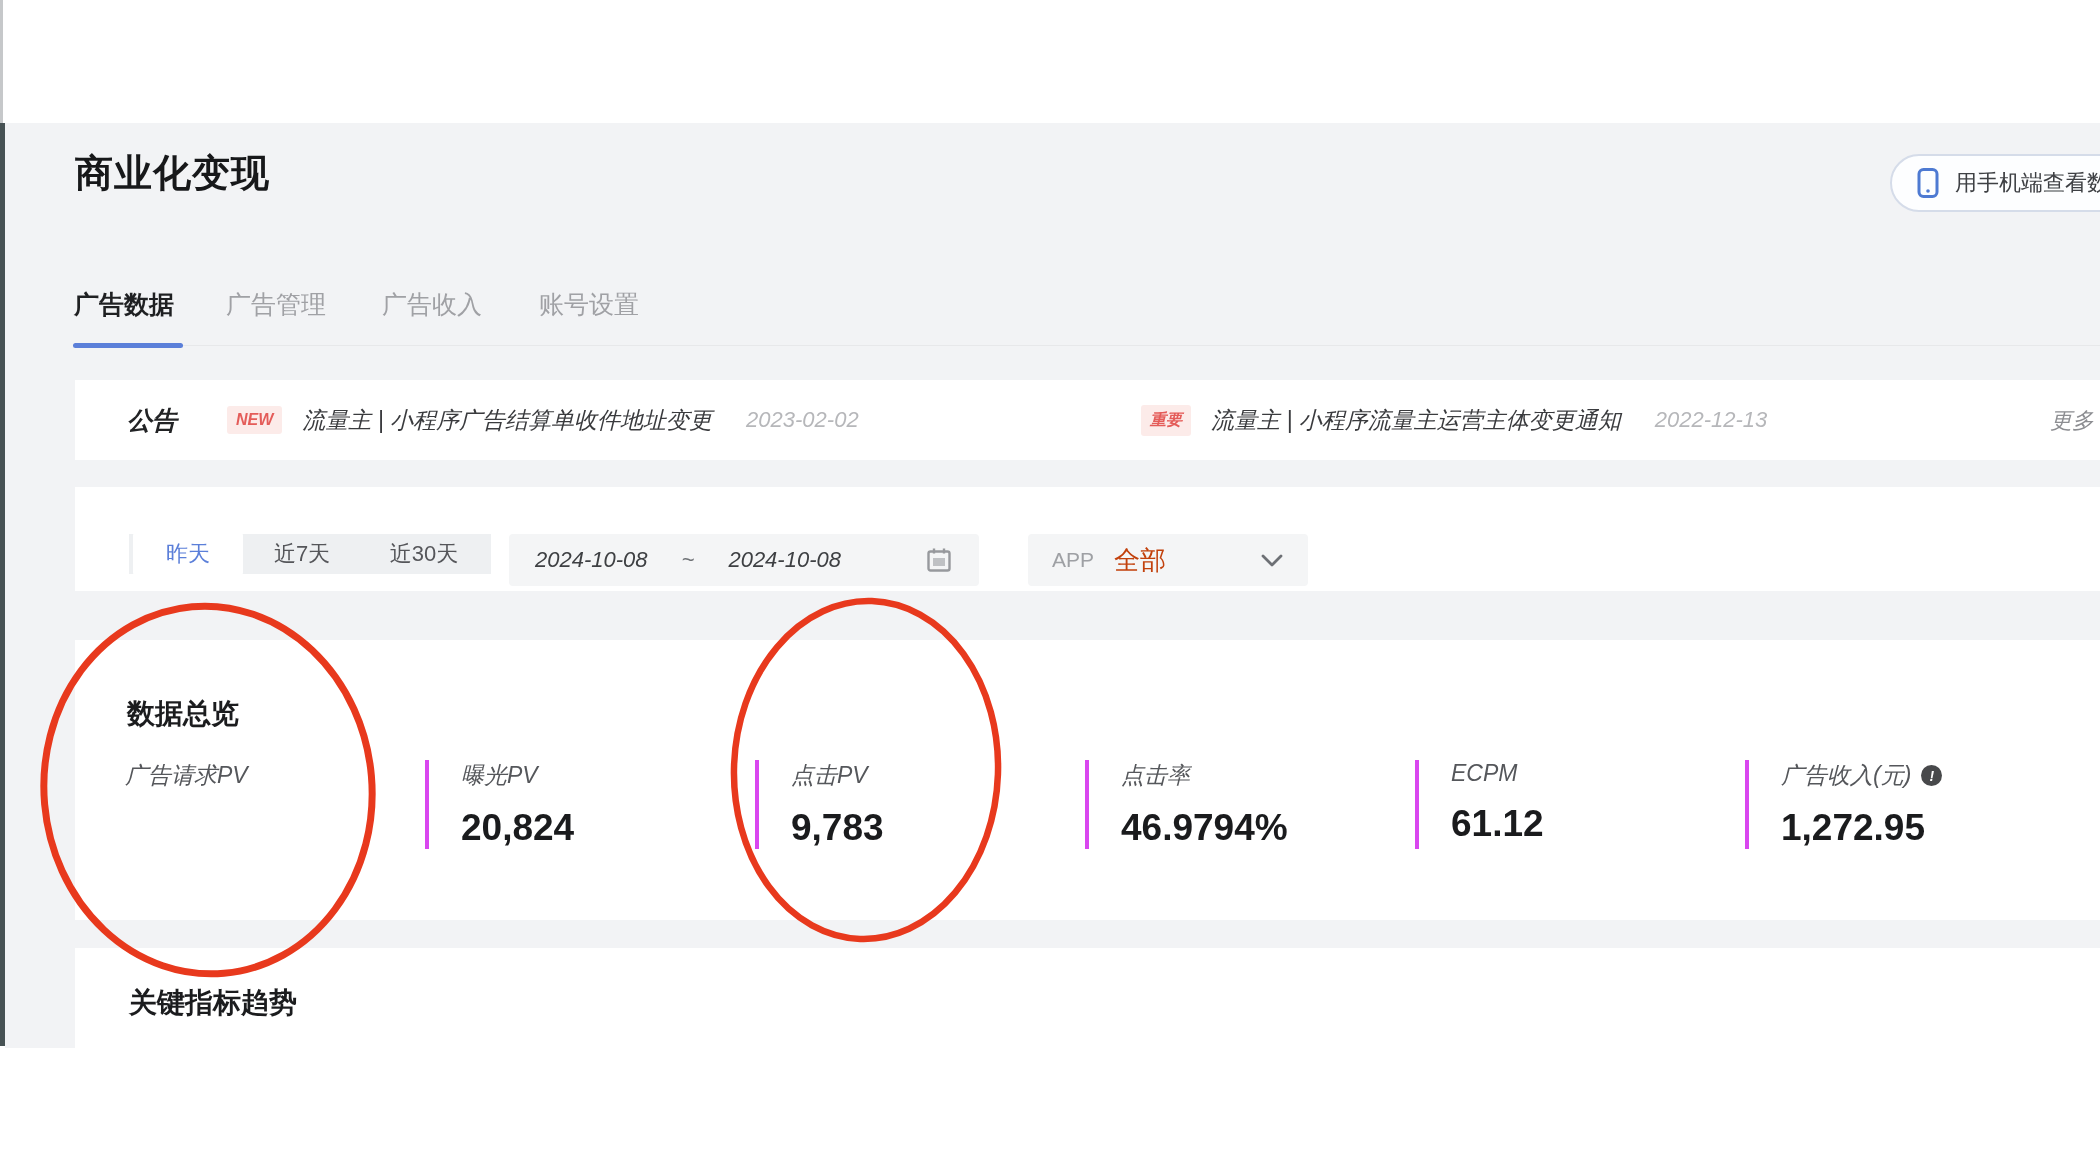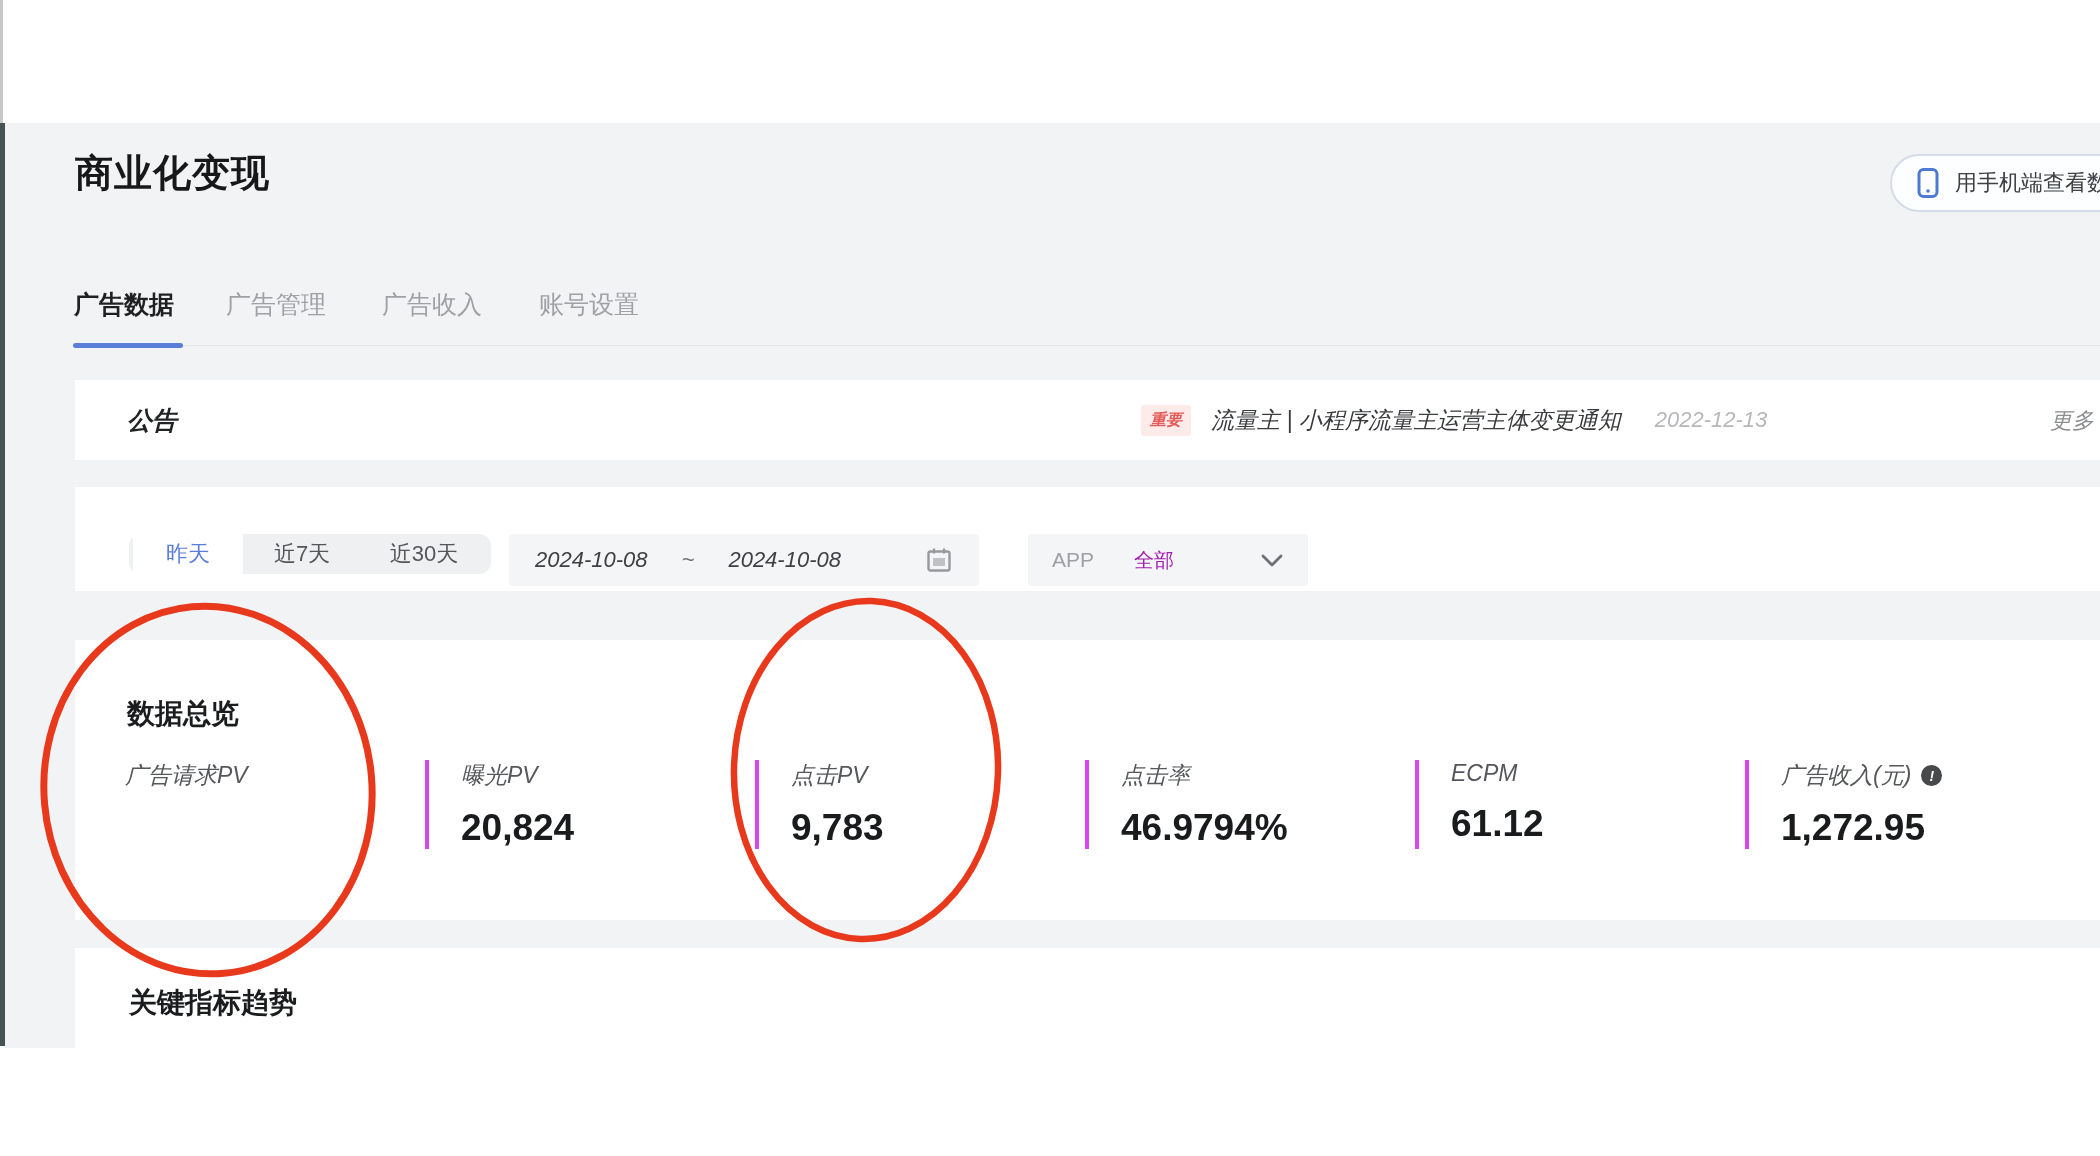--- a/index.html
+++ b/index.html
@@ -33,32 +33,32 @@
   .announce-card{top:380px;width:2025px;height:80px;}
   .announce-inner{position:relative;width:100%;height:100%;font-style:italic;}
   .announce-label{position:absolute;left:52px;top:24px;font-size:25px;font-weight:700;color:#222325;}
   .announce-item{position:absolute;top:0;height:80px;display:flex;align-items:center;}
   .announce-item .badge{font-size:16px;font-weight:700;color:var(--badge-red-text);background:var(--badge-red-bg);border-radius:3px;padding:5px 9px;margin-right:20px;white-space:nowrap;}
   .announce-item .txt{font-size:23px;color:#3a3b3e;white-space:nowrap;cursor:pointer;}
   .announce-item .date{font-size:22px;color:#b6b7ba;margin-left:34px;white-space:nowrap;}
   .announce-more{position:absolute;right:6px;top:26px;font-size:22px;color:#8c8d91;cursor:pointer;}
 
   .filter-card{top:487px;width:2025px;height:104px;}
-  .seg-track{position:absolute;left:54px;top:47px;width:362px;height:40px;background:#eef0f2;border-radius:12px;display:flex;align-items:center;padding:4px;}
+  .seg-track{position:absolute;left:54px;top:47px;width:362px;height:40px;background:#eef0f2;border-radius:0;display:flex;align-items:center;padding:4px;}
   .seg{height:44px;display:flex;align-items:center;justify-content:center;font-size:22px;color:#55565a;cursor:pointer;}
   .seg.s1{width:110px;}
   .seg.s2{width:118px;}
   .seg.s3{width:126px;}
   .seg.selected{background:#fff;border-radius:4px;color:var(--accent-blue);}
   .date-box{position:absolute;left:434px;top:47px;width:470px;height:52px;background:#f4f5f6;border-radius:4px;display:flex;align-items:center;padding:0 26px;font-size:22px;color:#3e4043;cursor:pointer;font-style:italic;}
   .date-box .sep{margin:0 34px;color:#6f7276;}
   .date-box .cal{margin-left:auto;display:flex;}
   .app-box{position:absolute;left:953px;top:47px;width:280px;height:52px;background:#f4f5f6;border-radius:4px;display:flex;align-items:center;padding:0 24px;cursor:pointer;}
   .app-box .app-lab{font-size:21px;color:#9ea0a4;margin-right:20px;}
-  .app-box .app-val{font-size:20px;color:#a21caf;margin-left:20px;}
+  .app-box .app-val{font-size:26px;color:#c2410c;}
   .app-box .chev{margin-left:auto;display:flex;}
 
   .overview-card{top:640px;width:2025px;height:280px;}
   .ov-title{position:absolute;left:52px;top:55px;font-size:28px;font-weight:700;color:#1b1c1e;}
   .metrics{position:absolute;left:50px;top:120px;display:flex;}
   .metric{width:330px;padding-left:32px;border-left:4px solid #d946ef;}
   .metric:first-child{width:300px;padding-left:0;border-left:none;}
   .metric .m-label{font-size:23px;color:#55575b;display:flex;align-items:center;gap:10px;white-space:nowrap;font-style:italic;}
   .metric .m-value{margin-top:16px;font-size:37px;font-weight:700;color:#1a1b1d;white-space:nowrap;}
   .info-icon{display:inline-flex;width:21px;height:21px;border-radius:50%;background:#48494b;color:#fff;align-items:center;justify-content:center;font-size:14px;font-weight:700;cursor:pointer;}
@@ -94,20 +94,25 @@
     <div class="tab" style="left:226px">广告管理</div>
     <div class="tab" style="left:382px">广告收入</div>
     <div class="tab" style="left:539px">账号设置</div>
     <div class="tabs-divider"></div>
     <div class="tab-underline"></div>
   </div>
 
   <div class="card announce-card">
     <div class="announce-inner">
       <div class="announce-label">公告</div>
+      <div class="announce-item" style="left:152px">
+        <span class="badge">NEW</span>
+        <span class="txt">流量主 | 小程序广告结算单收件地址变更</span>
+        <span class="date">2023-02-02</span>
+      </div>
       <div class="announce-item" style="left:1066px">
         <span class="badge">重要</span>
         <span class="txt">流量主 | 小程序流量主运营主体变更通知</span>
         <span class="date">2022-12-13</span>
       </div>
       <div class="announce-more">更多</div>
     </div>
   </div>
 
   <div class="card filter-card">

